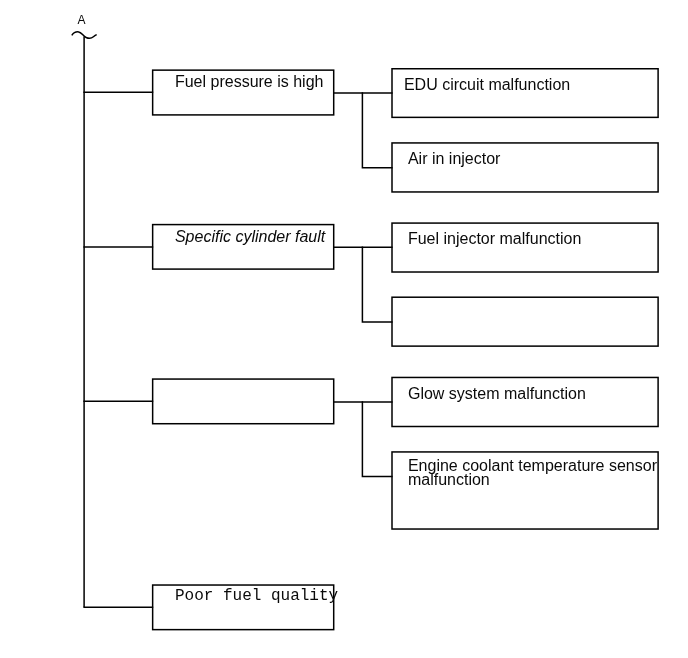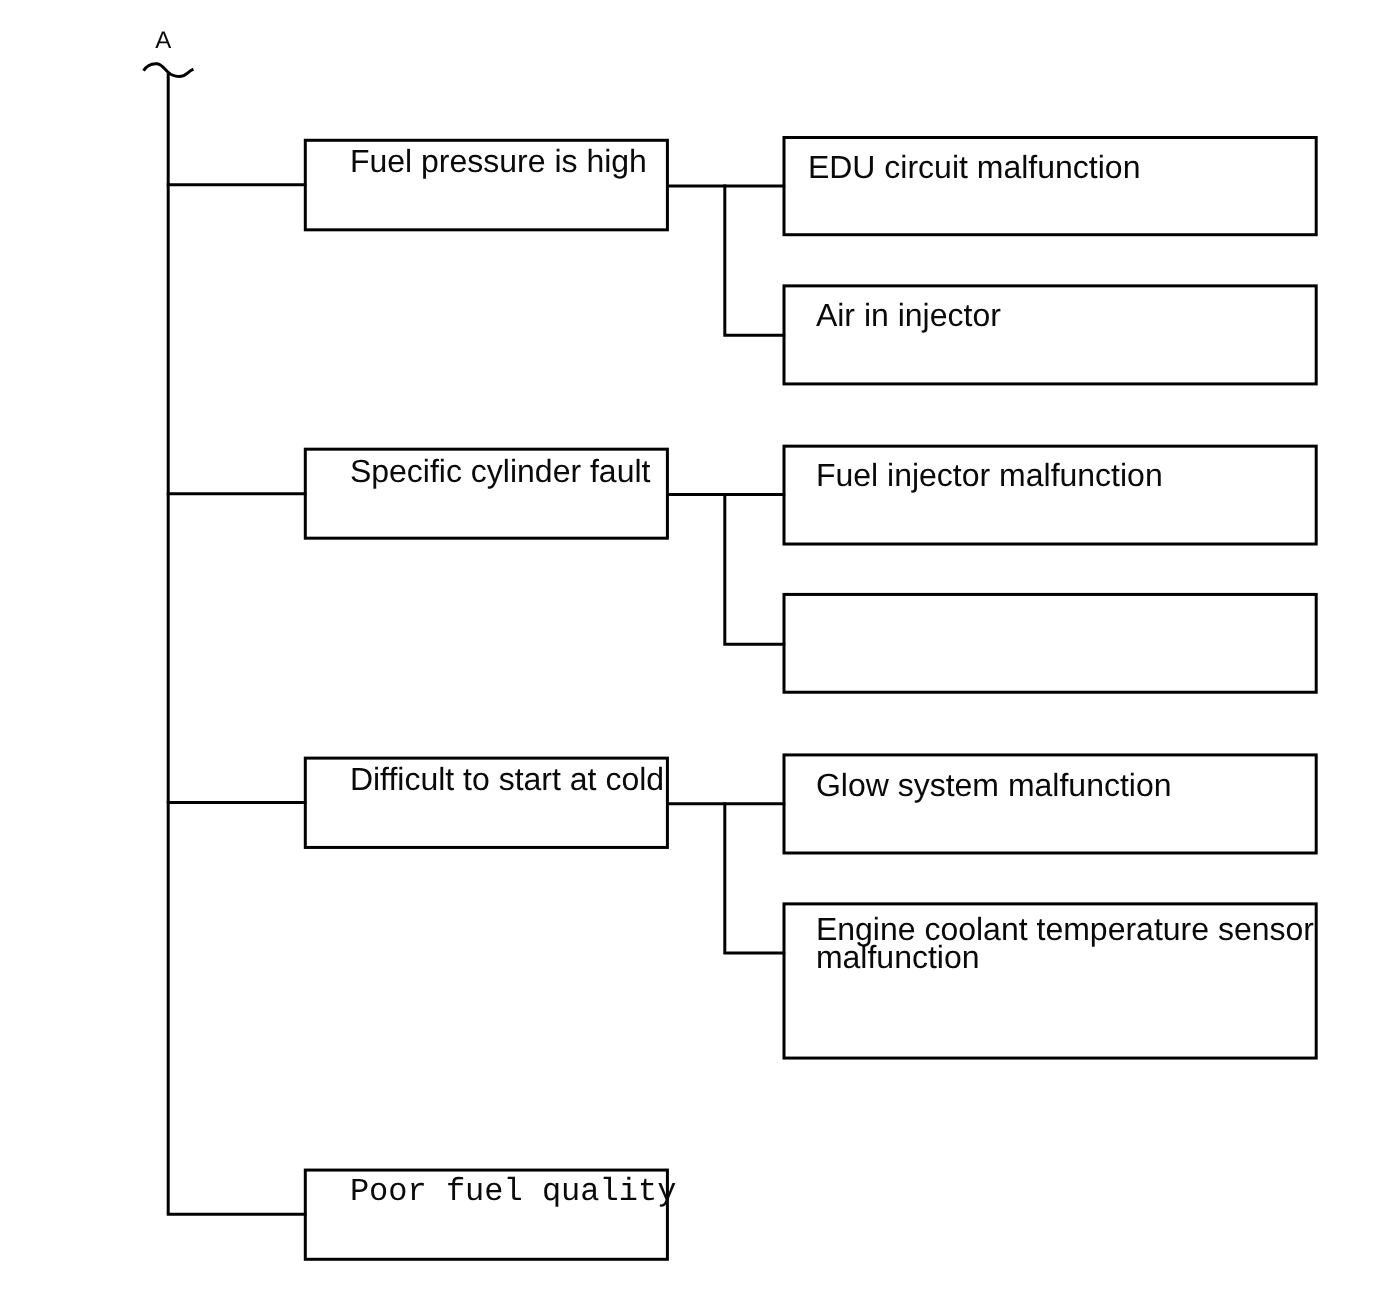--- a/index.html
+++ b/index.html
@@ -102,25 +102,22 @@
       <rect x="392.0" y="377.46" width="266.1" height="49.04"></rect>
       <rect x="392.0" y="451.94" width="266.1" height="77.09"></rect>
     </g>
   </svg>
 
   <div class="continuation" style="left:77.6px; top:13.6px;">A</div>
 
   <div class="node cause" style="left:152.65px; top:70.14px; width:181.05px; height:44.77px;">
     <span class="node-label">Fuel pressure is high</span>
   </div>
-  <div class="node cause" style="left:152.65px; top:224.59px; width:181.05px; height:44.5px;">
+  <div class="node cause" style="left:152.65px; top:224.59px; width:181.05px; height:44.5px;font-style:italic;">
     <span class="node-label">Specific cylinder fault</span>
-  </div>
-  <div class="node cause" style="left:152.65px; top:379.06px; width:181.05px; height:44.66px;">
-    <span class="node-label">Difficult to start at cold</span>
   </div>
   <div class="node cause" style="left:152.65px; top:585px; width:181.05px; height:61px;font-family:Liberation Mono, monospace;">
     <span class="node-label">Poor fuel quality</span>
   </div>
 
   <div class="node effect" style="left:388px; top:68.75px; width:305px; height:48.61px;">
     <span class="node-label">EDU circuit malfunction</span>
   </div>
   <div class="node effect" style="left:392px; top:142.94px; width:266.1px; height:49.02px;">
     <span class="node-label">Air in injector</span>

